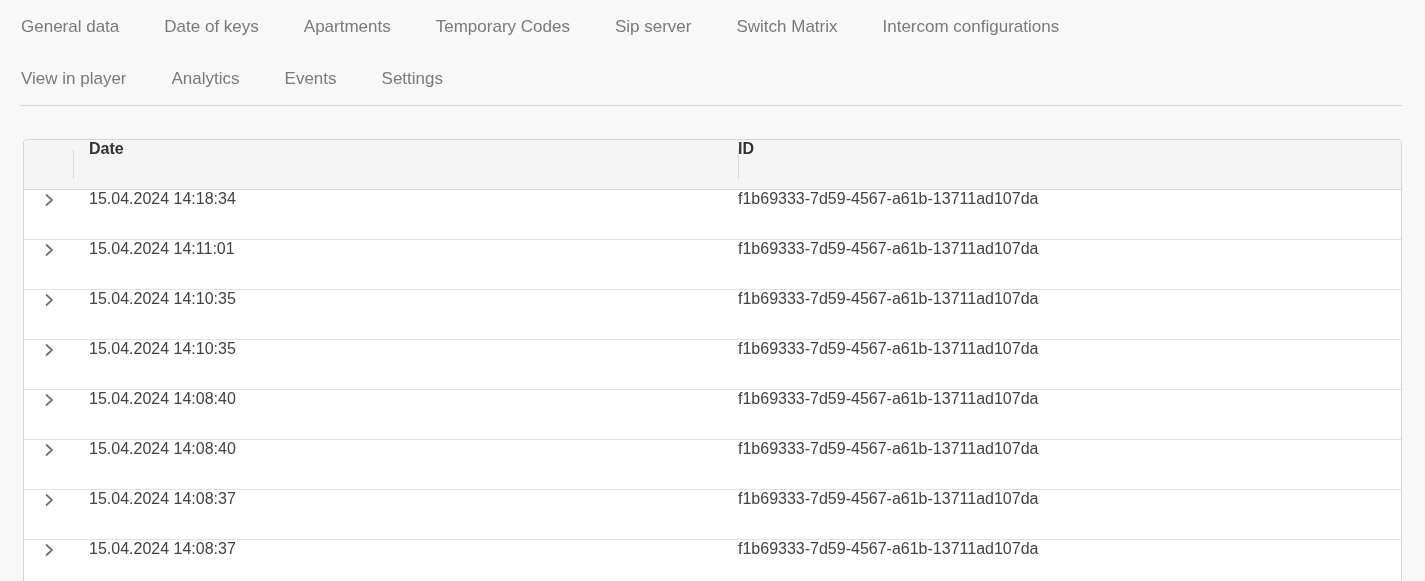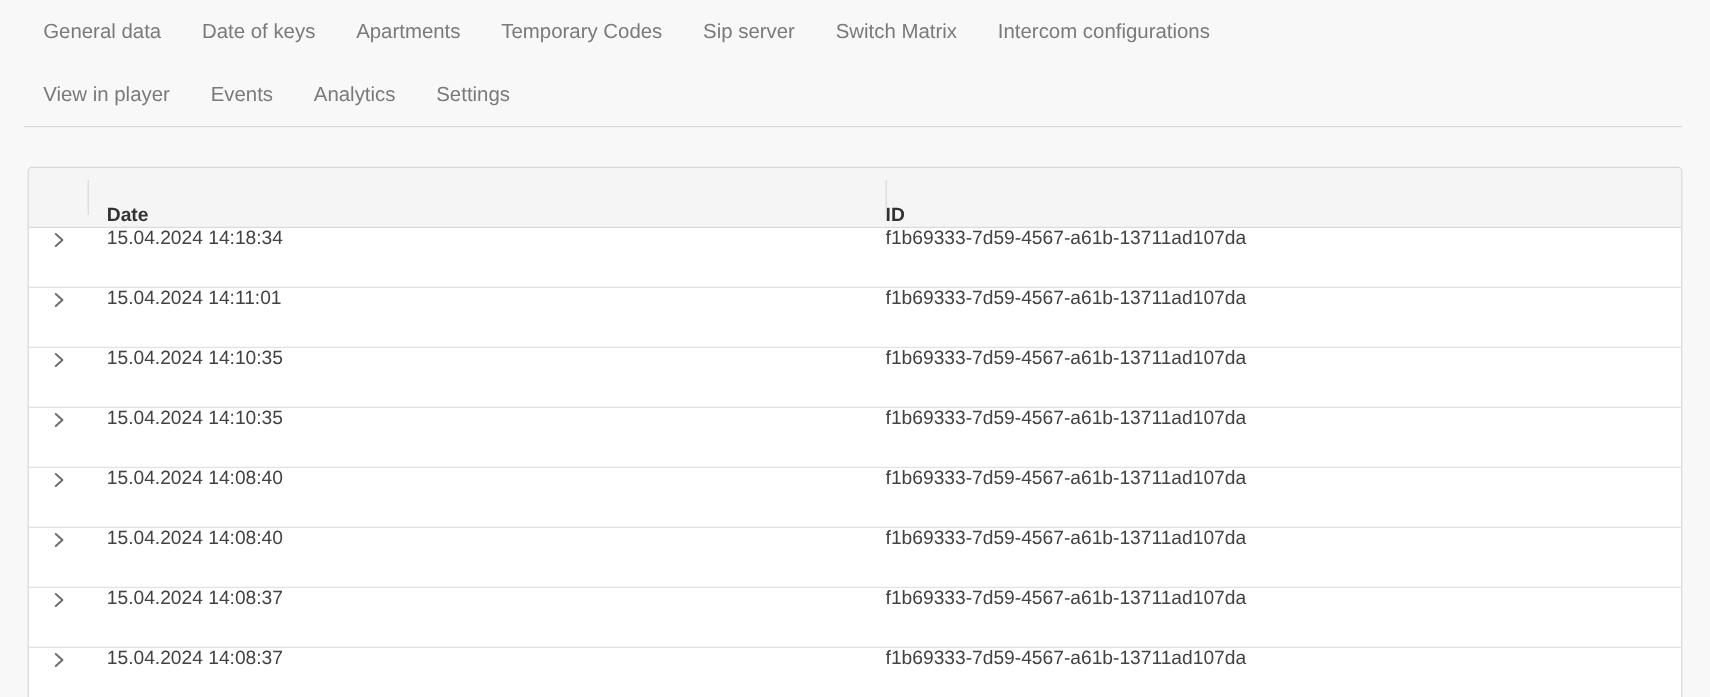--- a/index.html
+++ b/index.html
@@ -6,22 +6,22 @@
   html, body {
     width: 1425px; height: 581px;
     overflow: hidden;
     background: #f8f8f8;
     font-family: "Liberation Sans", sans-serif;
   }
   
   .tabs-row {
     display: flex;
     align-items: stretch;
-    padding-left: 21px;
-    gap: 4px;
+    padding-left: 6px;
+    gap: 15px;
   }
   .tabs-row.primary   { margin-top: 8px; }
   .tabs-row.secondary { margin-top: 10px; }
   .tab {
     font-size: 17px;
     color: #7a7a7a;
     line-height: 38px;
     height: 42px;
     padding: 0 15px;
     border-bottom: 4px solid transparent;
@@ -48,21 +48,21 @@
   }
   .thead {
     display: flex;
     height: 50px;
     background: #f5f5f5;
     border-bottom: 1px solid #d9d9d9;
   }
   .th {
     position: relative;
     display: flex;
-    align-items: flex-end;
+    align-items: flex-start;
     font-size: 16px;
     font-weight: bold;
     color: #333333;
   }
   .th.sep::before {
     content: "";
     position: absolute;
     left: 0; top: 10px; bottom: 10px;
     width: 1px;
     background: #d9d9d9;
@@ -127,25 +127,25 @@
   <div class="tab">
     <span>Intercom configurations</span>
   </div>
 </nav>
 <nav class="tabs-row secondary" id="secondary-tabs">
   <div class="tab">
     <span>View in player</span>
   </div>
 
   <div class="tab">
+    <span>Analytics</span>
+  </div>
+
+  <div class="tab">
     <span>Events</span>
-  </div>
-
-  <div class="tab">
-    <span>Analytics</span>
   </div>
 
   <div class="tab">
     <span>Settings</span>
   </div>
 </nav>
 <div class="tabs-divider"></div>
 
 <section class="table-card">
   <div class="thead">

